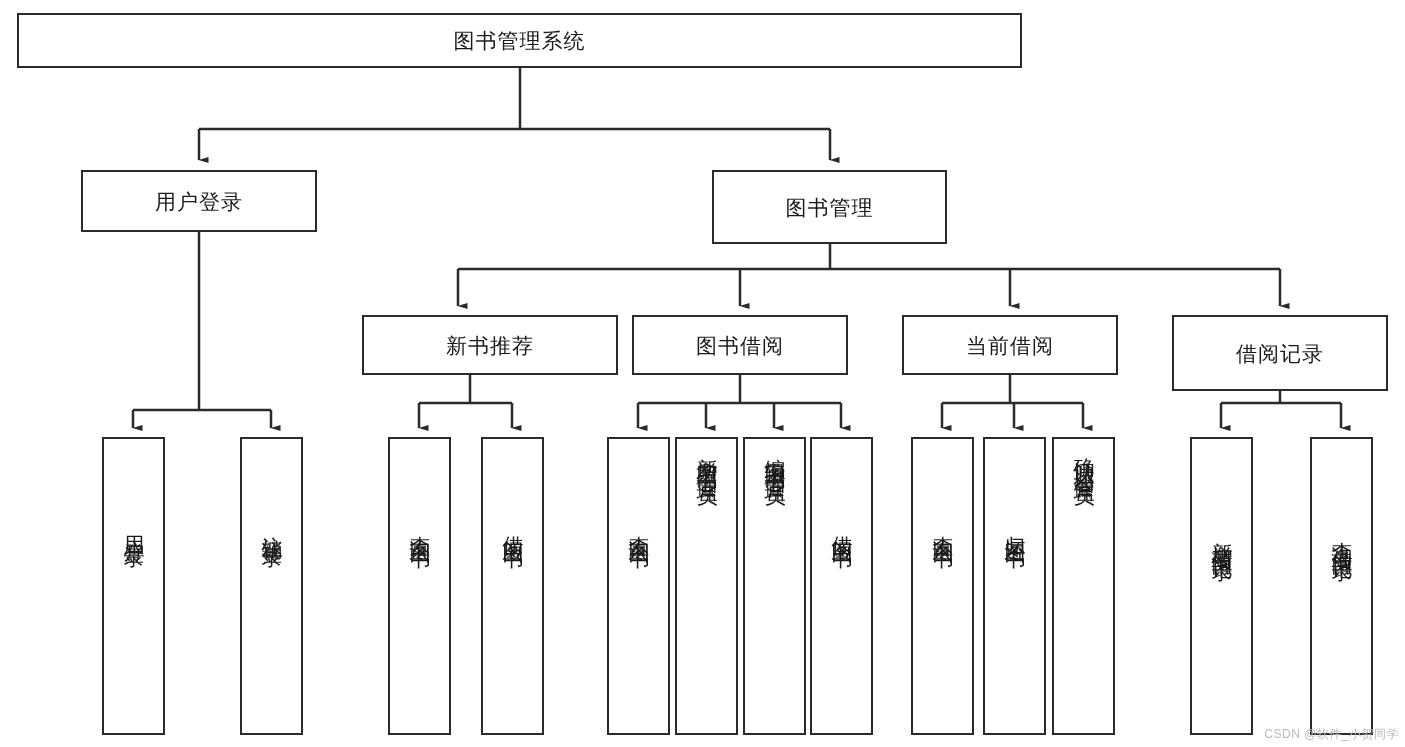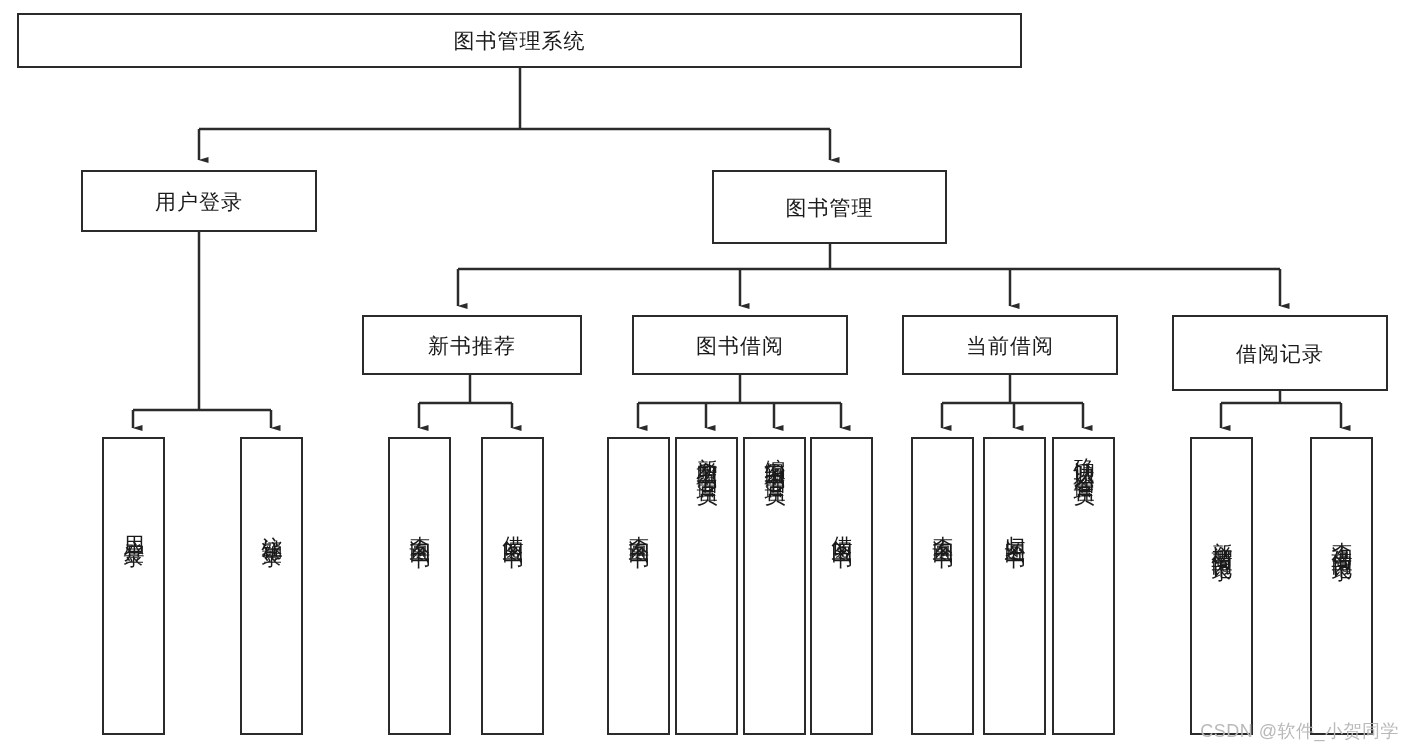--- a/index.html
+++ b/index.html
@@ -60,21 +60,21 @@
   .node.v.mid .lbl {
     margin-top: 78px;
   }
   .node.v.midshort .lbl {
     margin-top: 84px;
   }
   .watermark {
     position: absolute;
     right: 6px;
     bottom: 4px;
-    font-size: 18px;
+    font-size: 12px;
     color: #b9b9b9;
     letter-spacing: 0.5px;
     white-space: nowrap;
     pointer-events: none;
   }
 </style>
 </head>
 <body>
 
 <div id="canvas">
@@ -134,21 +134,21 @@
     <span class="lbl">图书管理系统</span>
   </div>
 
   <div class="node h" style="left:81px; top:170px; width:236px; height:62px;">
     <span class="lbl">用户登录</span>
   </div>
   <div class="node h" style="left:712px; top:170px; width:235px; height:74px;">
     <span class="lbl">图书管理</span>
   </div>
 
-  <div class="node h" style="left:362px; top:315px; width:220px; height:60px;">
+  <div class="node h" style="left:362px; top:315px; width:256px; height:60px;">
     <span class="lbl">新书推荐</span>
   </div>
   <div class="node h" style="left:902px; top:315px; width:216px; height:60px;">
     <span class="lbl">当前借阅</span>
   </div>
   <div class="node h" style="left:632px; top:315px; width:216px; height:60px;">
     <span class="lbl">图书借阅</span>
   </div>
   <div class="node h" style="left:1172px; top:315px; width:216px; height:76px;">
     <span class="lbl">借阅记录</span>

